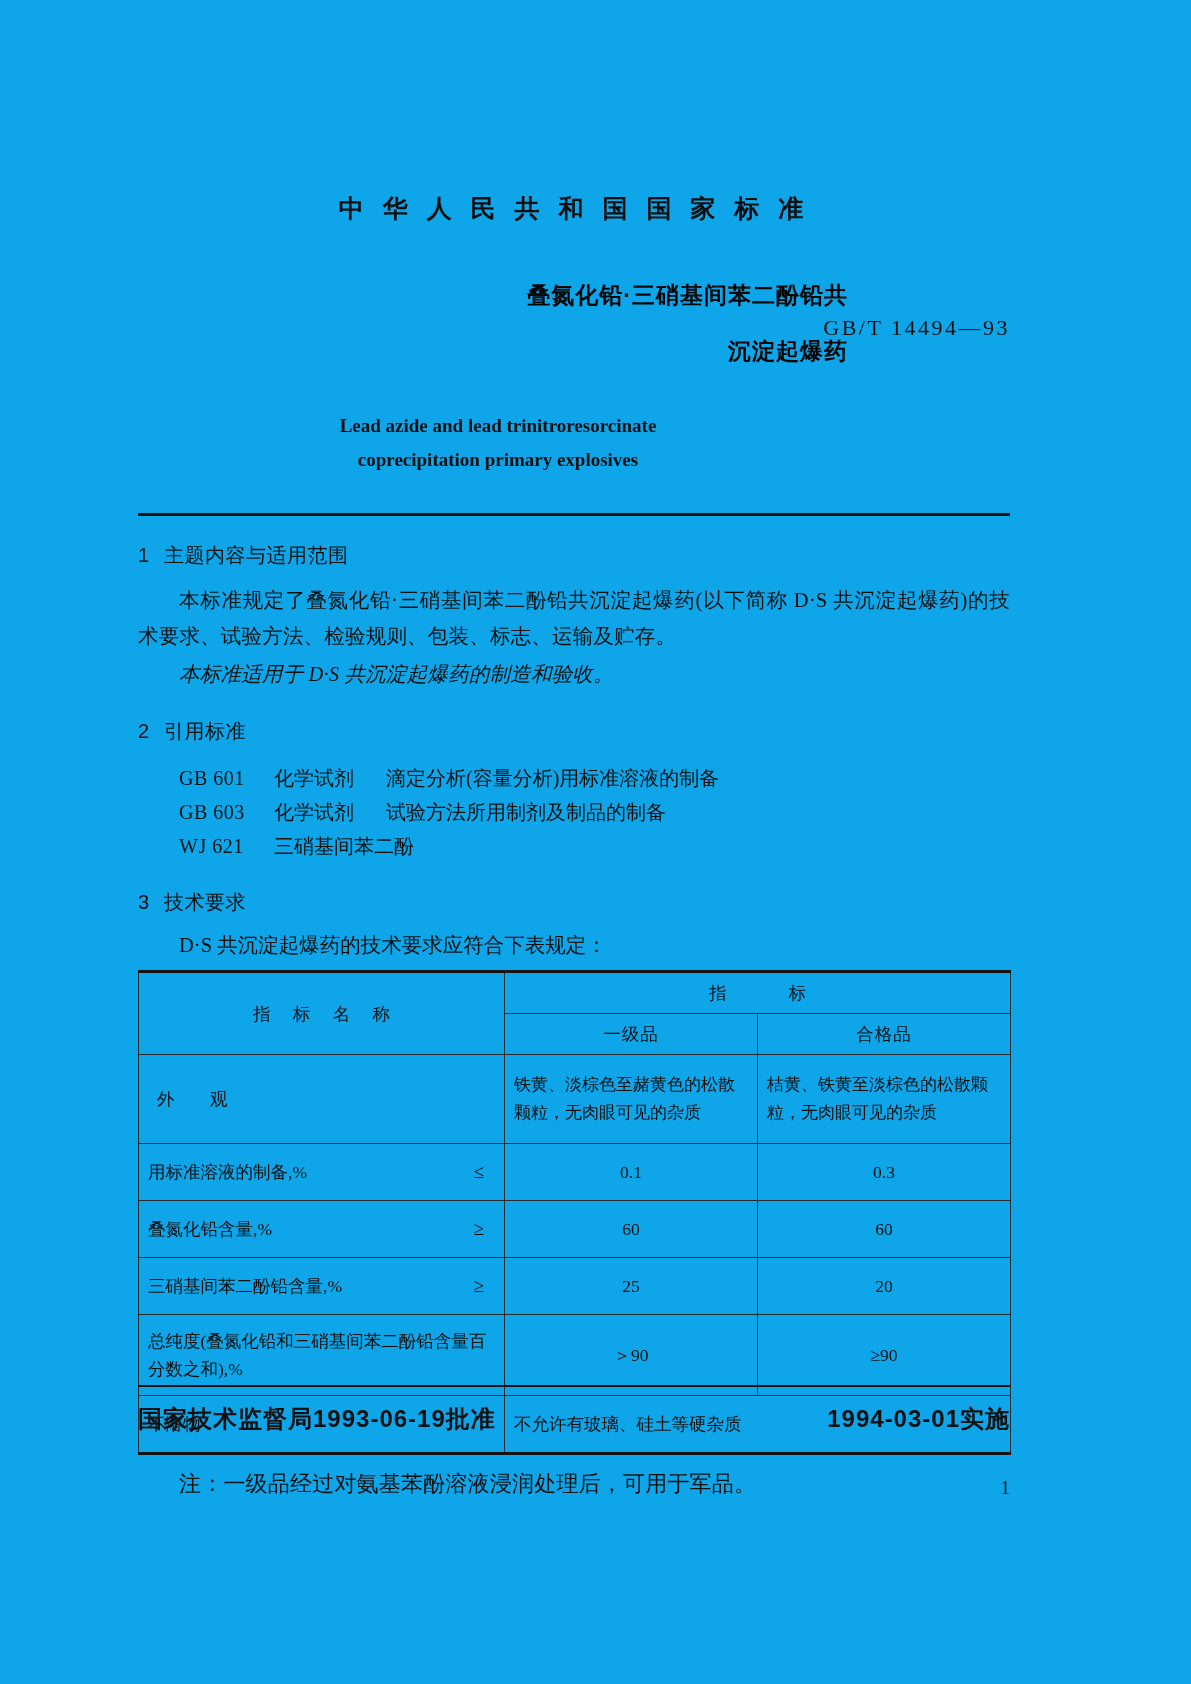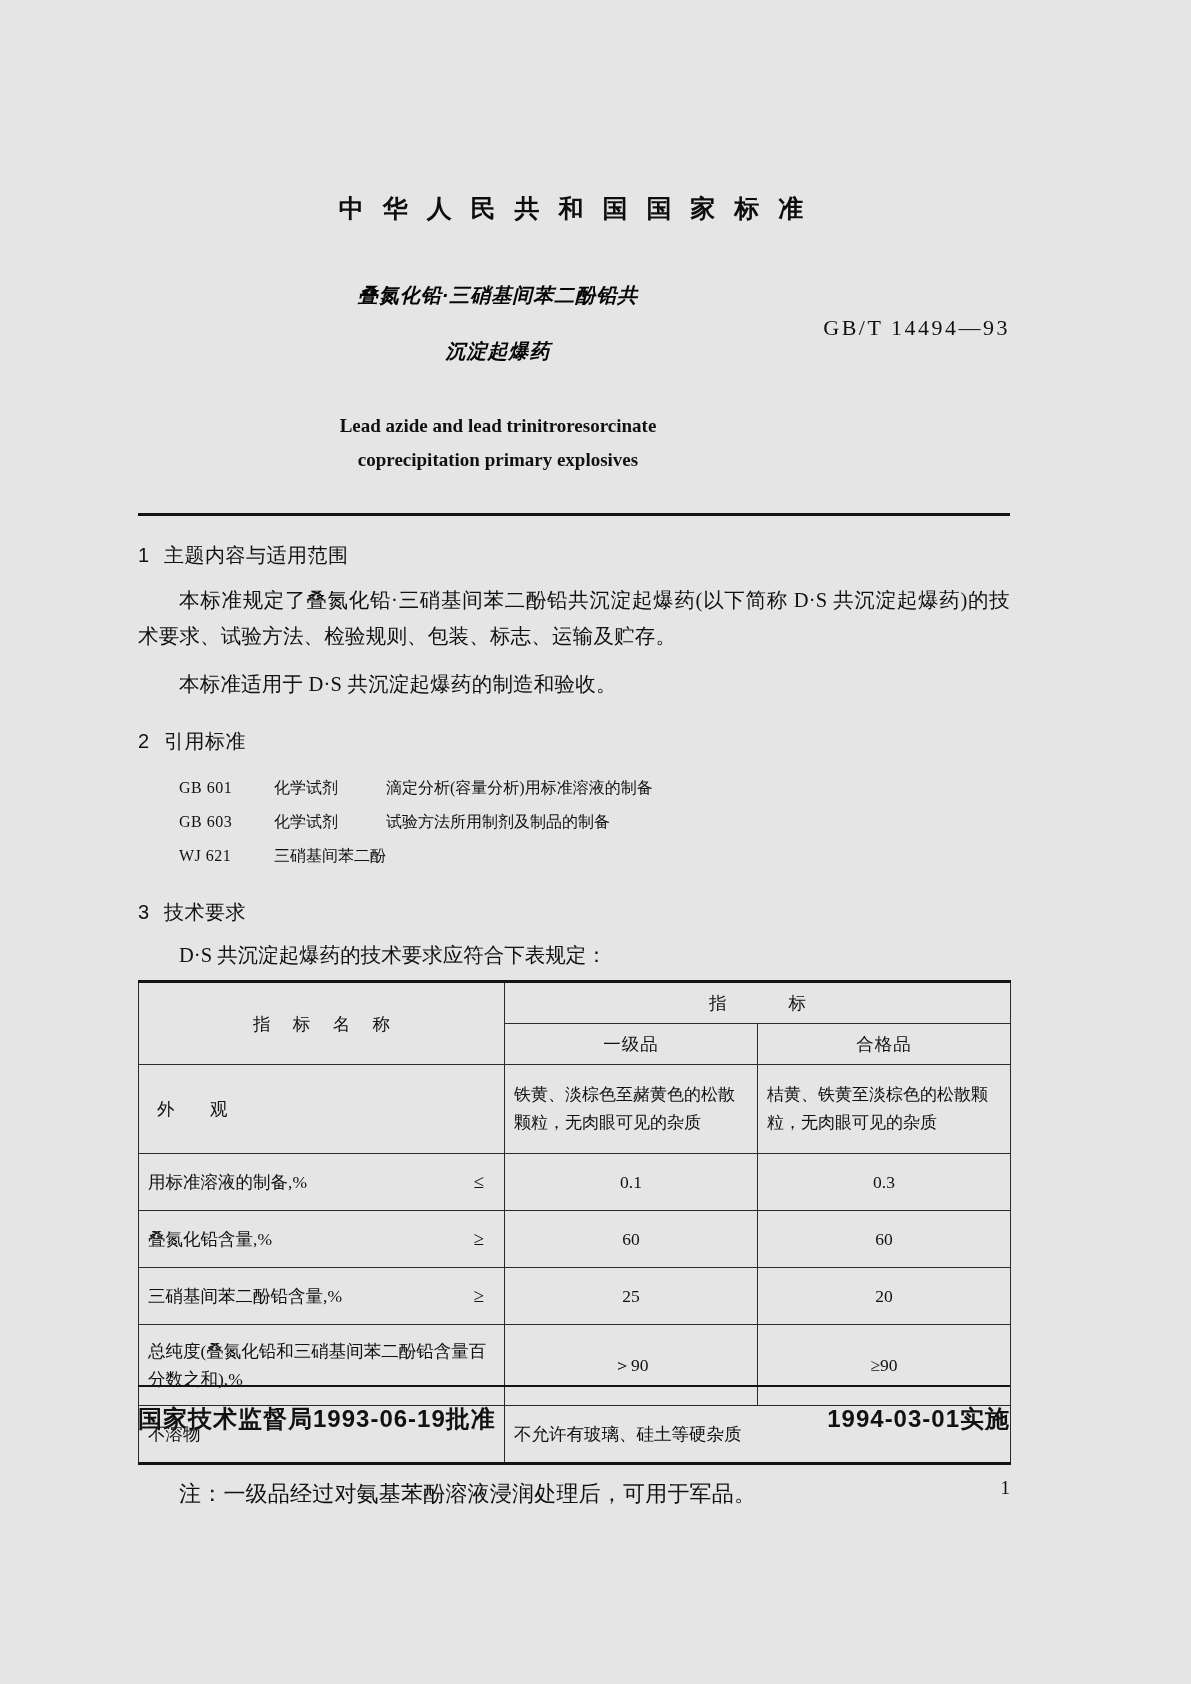--- a/index.html
+++ b/index.html
@@ -13,21 +13,21 @@
     font-family: "Liberation Serif", "DejaVu Serif", serif;
     color: #111111;
     position: relative;
     overflow: hidden;
   }
   .page {
     position: absolute;
     left: 0; top: 0;
     width: 1191px;
     height: 1684px;
-    background: #e5e5e5;
+    background: #0ea5e9;
   }
   .content {
     position: absolute;
     left: 138px;
     top: 0;
     width: 872px;
   }
 
   
   .masthead {
@@ -39,30 +39,29 @@
     padding-top: 192px;
     color: #0d0d0d;
   }
 
   .title-block {
     position: relative;
     margin-top: 42px;
     min-height: 108px;
   }
   .title-cn {
-    text-align: center;
+    text-align: right;
     font-family: "Liberation Sans", "DejaVu Sans", sans-serif;
     font-weight: bold;
-    font-size: 20px;
+    font-size: 23px;
     letter-spacing: 1px;
     line-height: 56px;
     color: #060606;
     width: 700px;
     margin-left: 10px;
-    font-style: italic;
   }
   .std-no {
     position: absolute;
     right: 0px;
     top: 48px;
     font-family: "Liberation Serif", "DejaVu Serif", serif;
     font-weight: normal;
     font-size: 22px;
     letter-spacing: 2.5px;
     white-space: nowrap;
@@ -97,28 +96,28 @@
     min-width: 26px;
   }
   .para {
     font-size: 20.5px;
     line-height: 36px;
     text-indent: 41px;
     margin-top: 13px;
     text-align: justify;
     letter-spacing: 0.2px;
   }
-  .para.tight { margin-top: 12px; }
+  .para.tight { margin-top: 2px; font-style: italic; }
 
   .ref-list {
     margin-top: 16px;
     margin-left: 41px;
   }
   .ref-item {
-    font-size: 16px;
+    font-size: 20px;
     line-height: 34px;
     white-space: nowrap;
   }
   .ref-code {
     display: inline-block;
     width: 95px;
     letter-spacing: 0.5px;
   }
   .ref-kind {
     display: inline-block;

